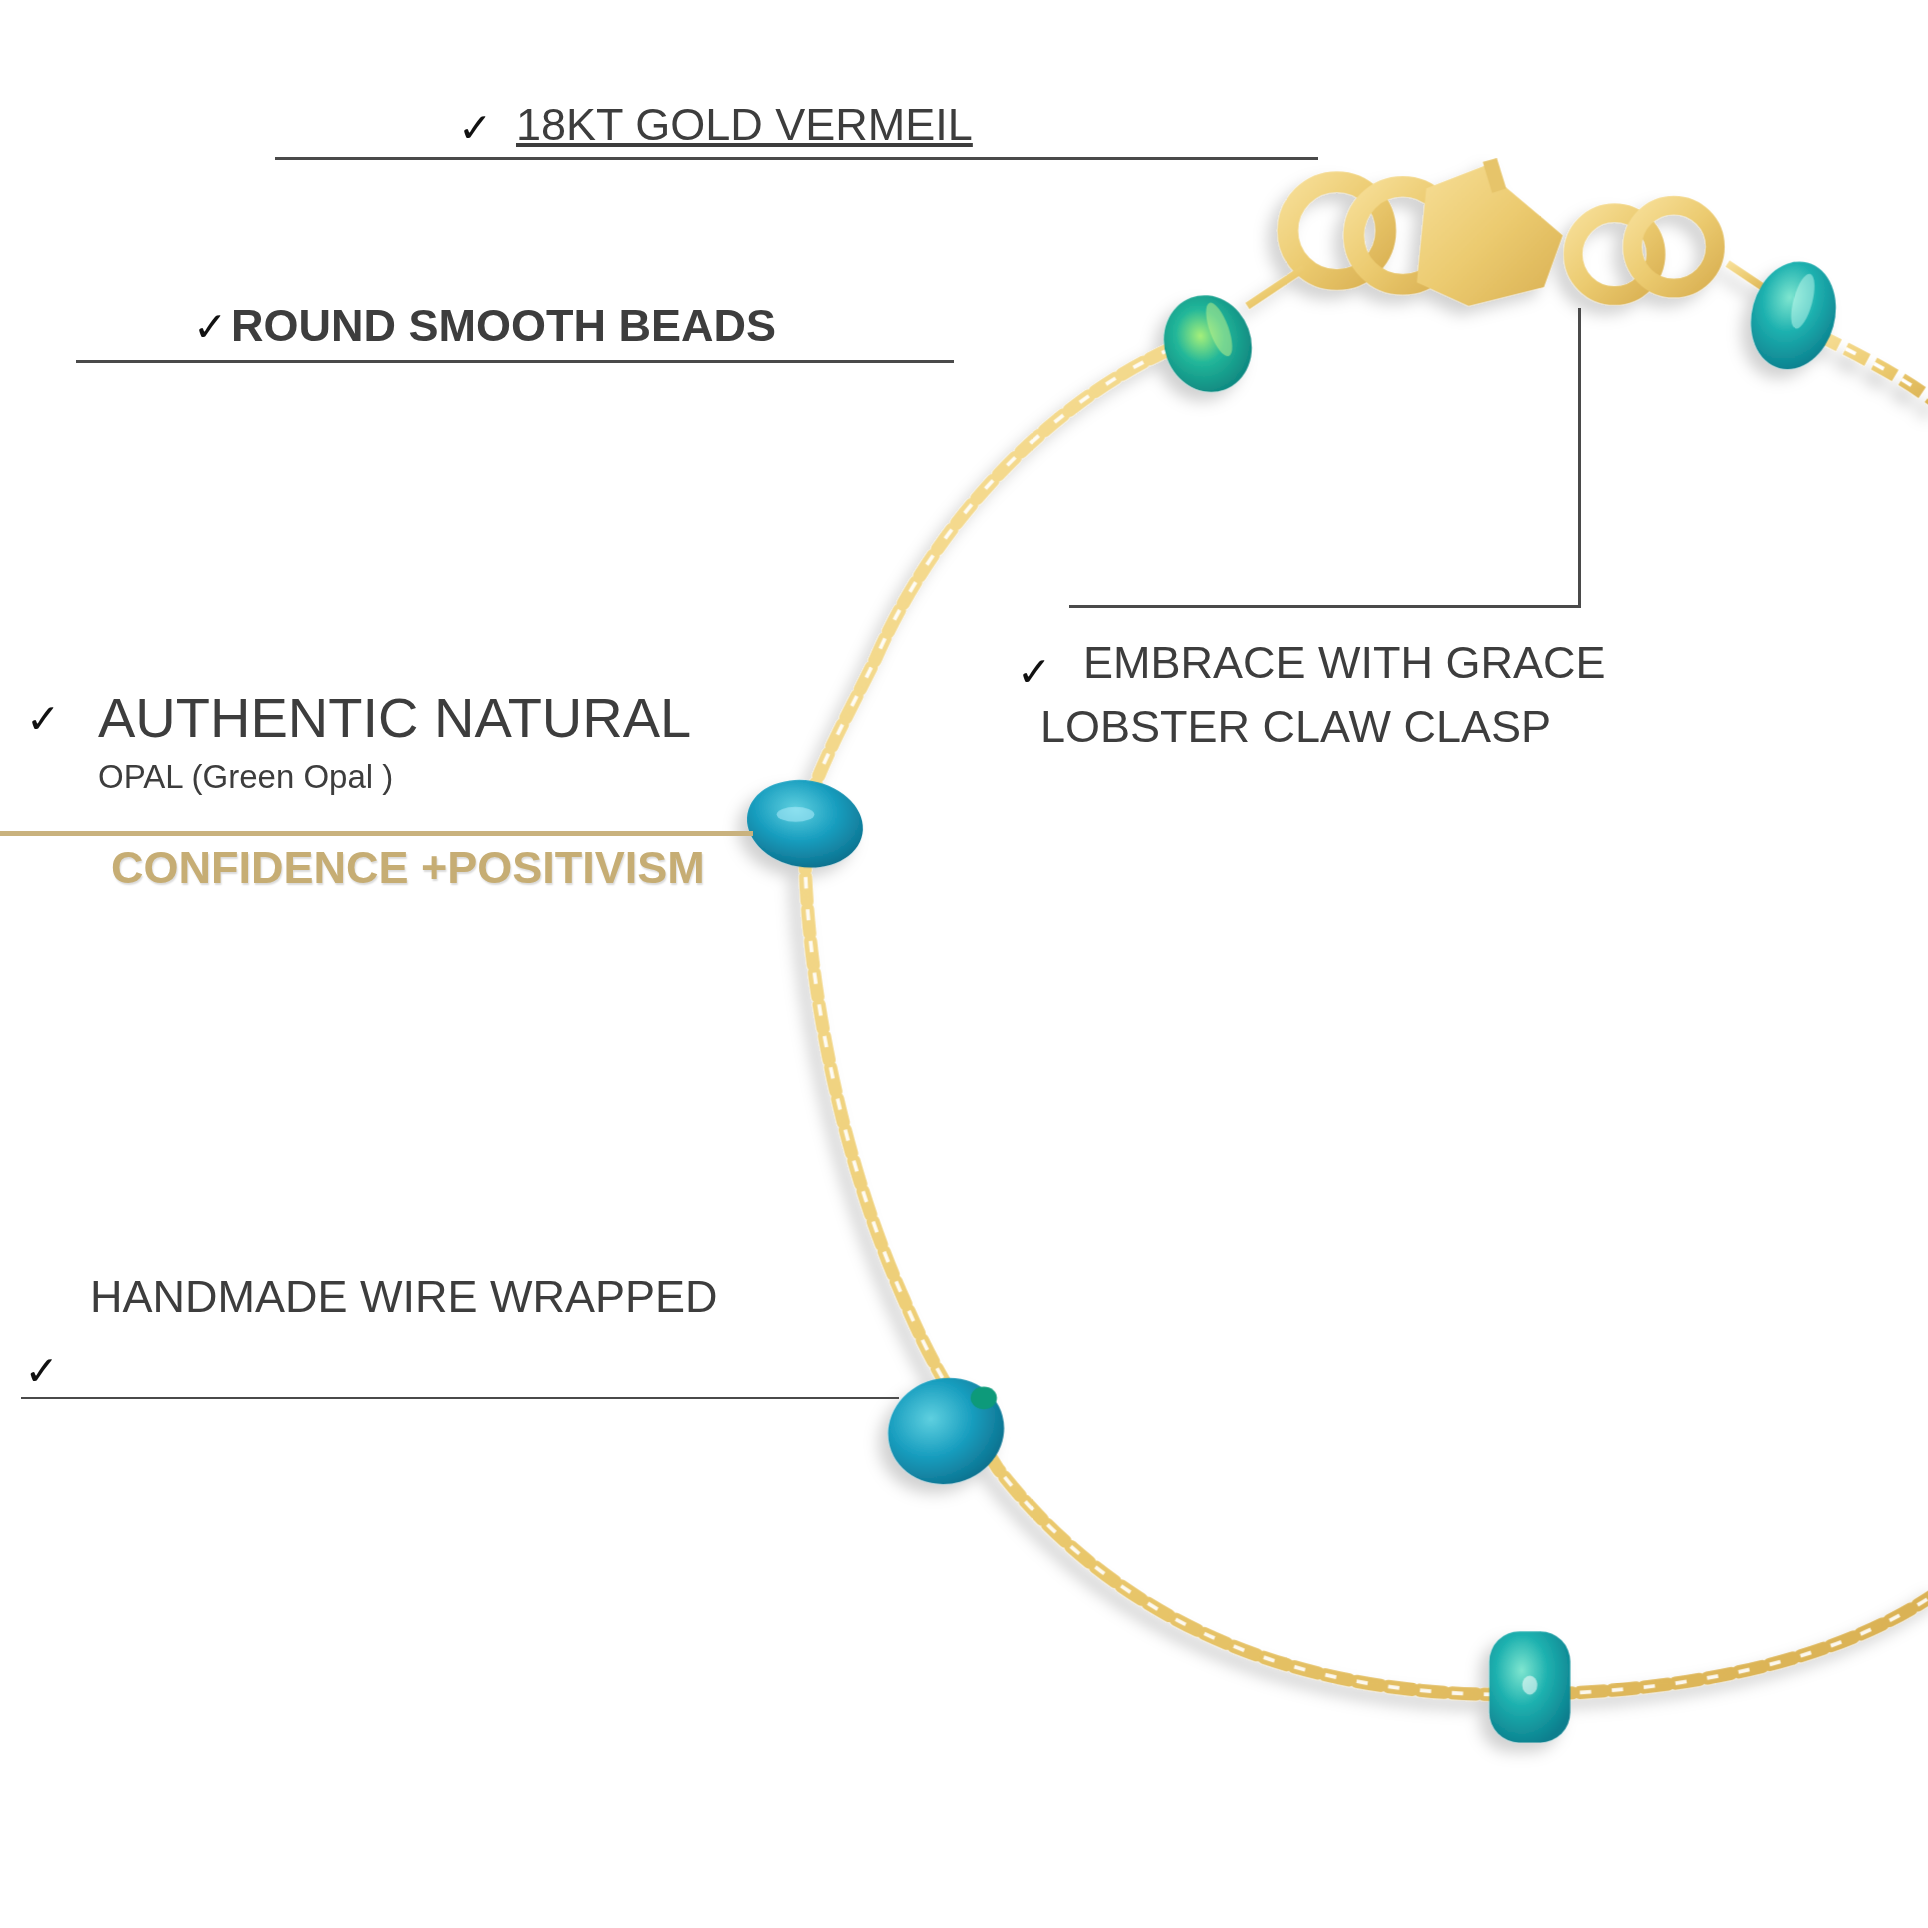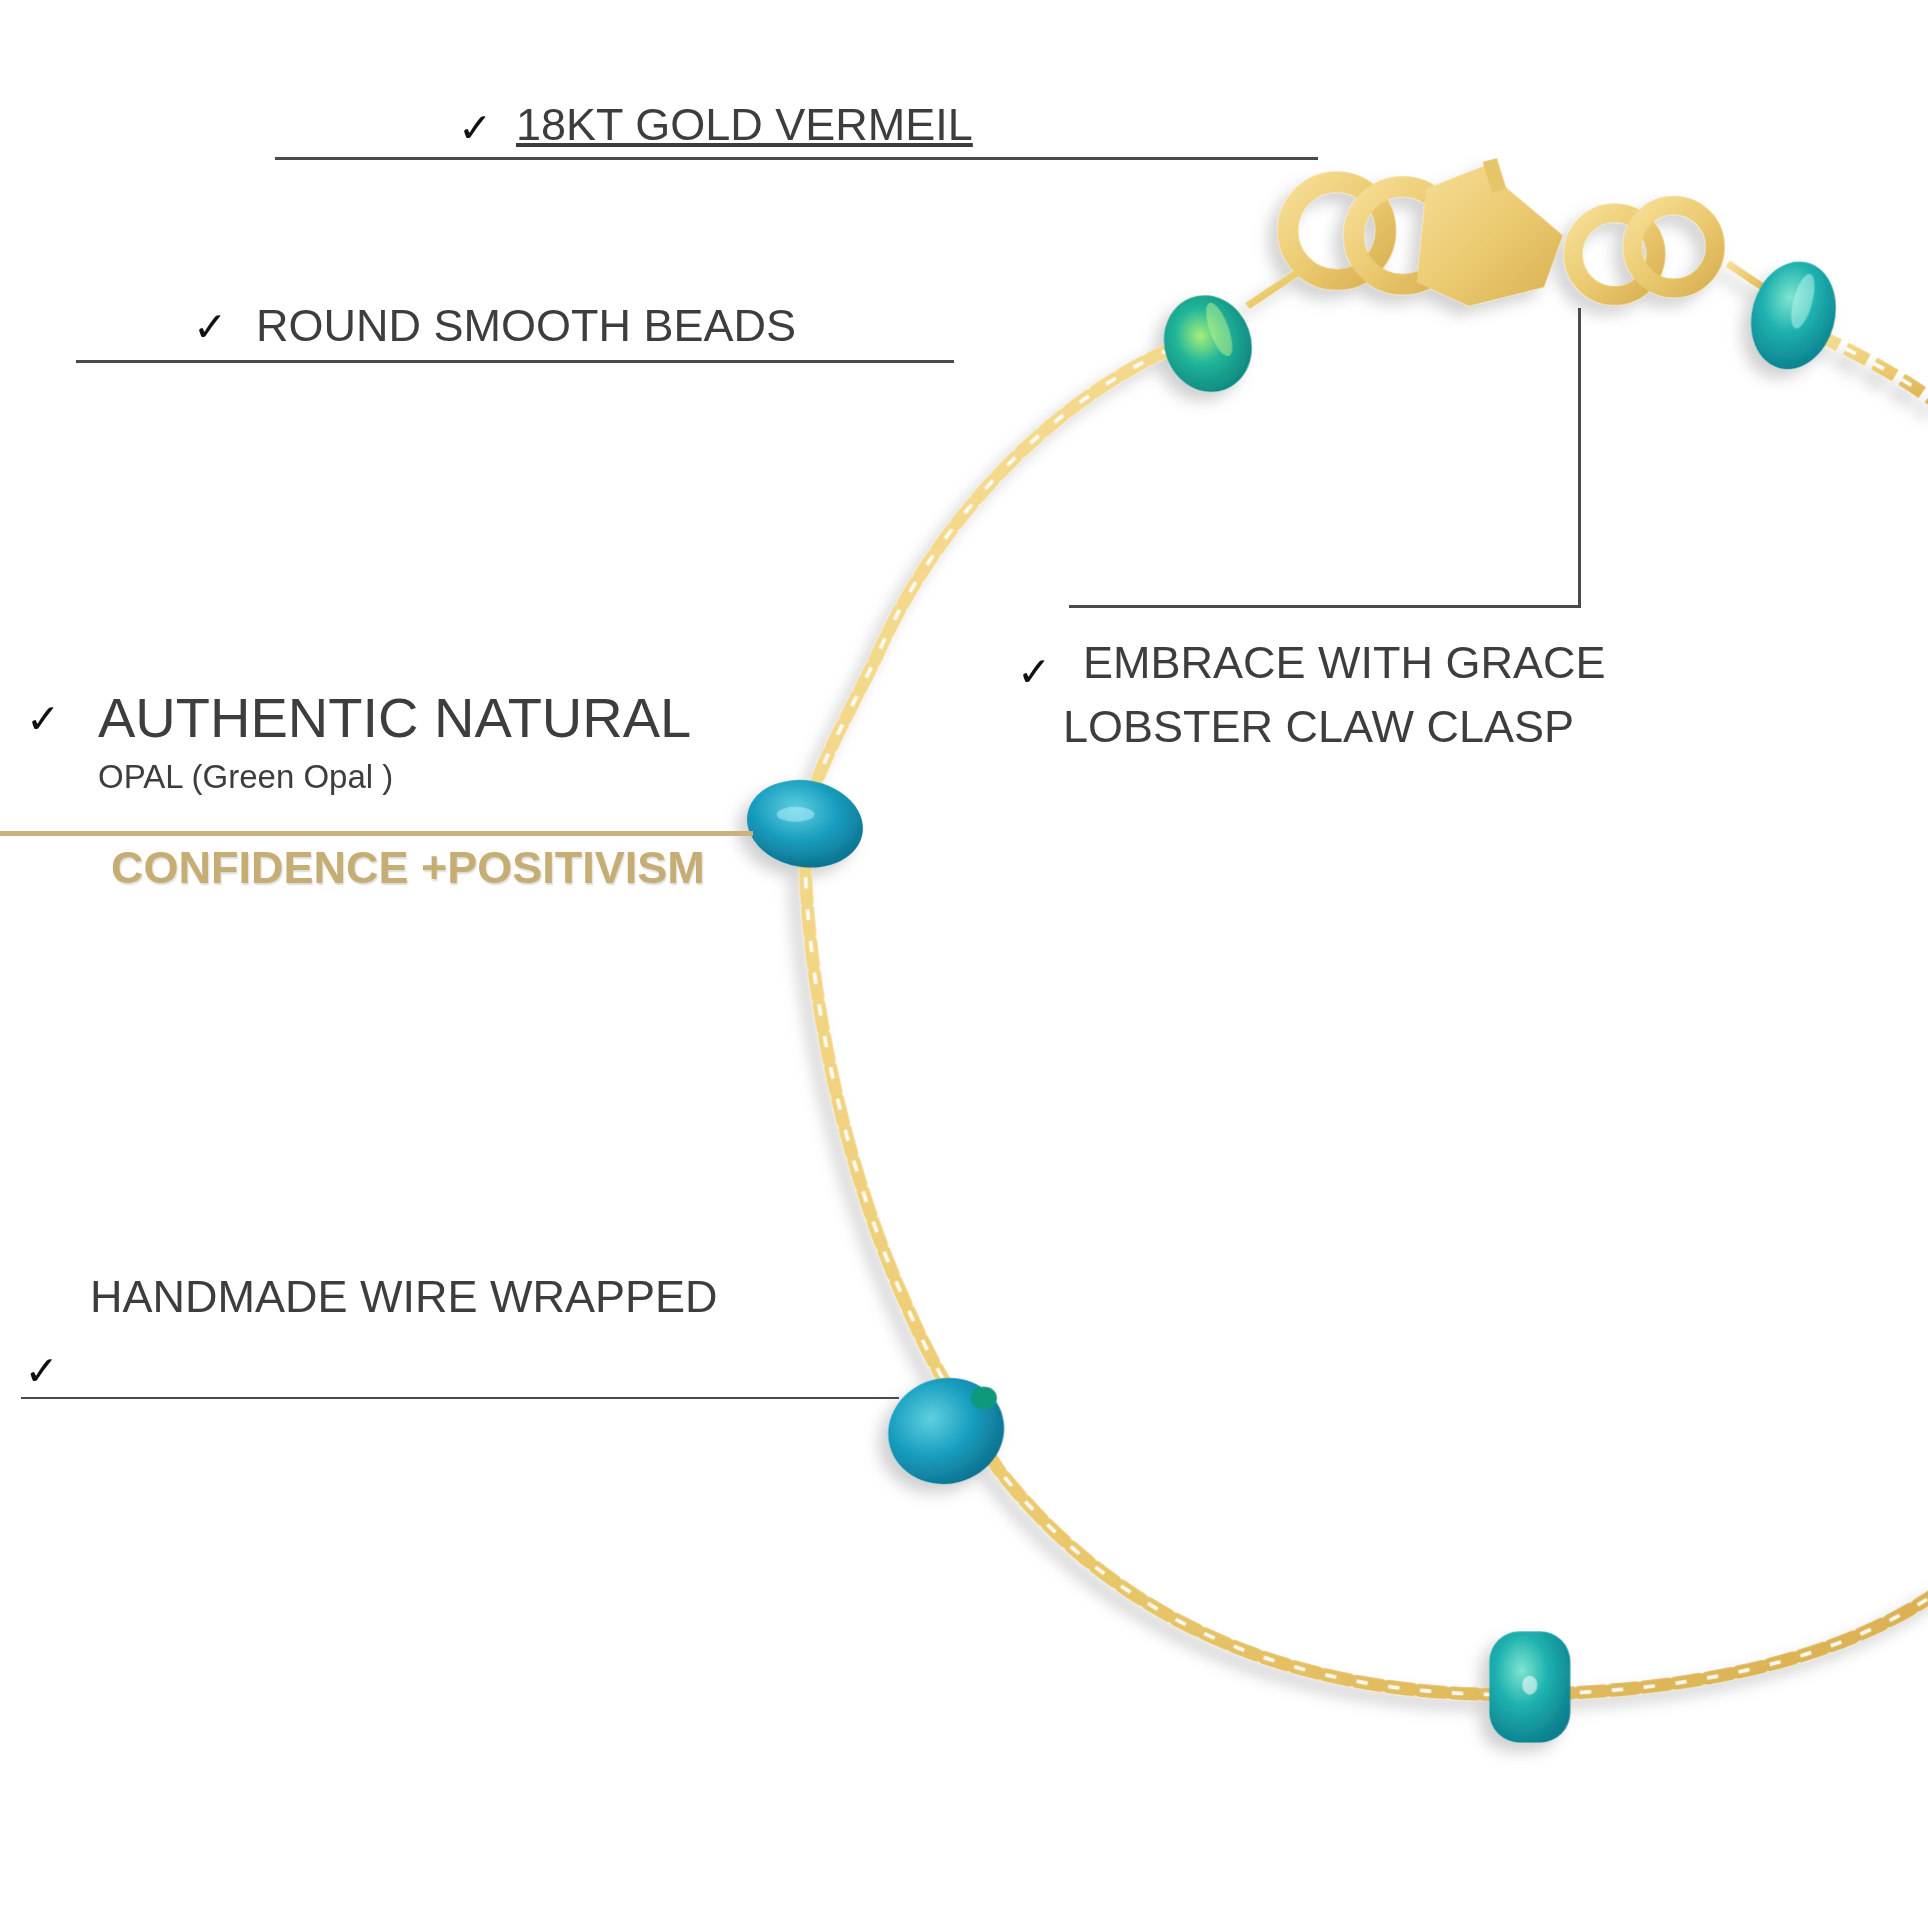--- a/index.html
+++ b/index.html
@@ -91,31 +91,31 @@
       <ellipse cx="1625" cy="1790" rx="8" ry="10" fill="#ffffff" opacity="0.55"></ellipse>
     </g>
   </g>
 </svg>
 
 <span class="abs check" style="left:458px; top:104px;">✓</span>
 <span class="abs label" style="left:516px; top:100px;text-decoration:underline;">18KT GOLD VERMEIL</span>
 <div class="abs rule" style="left:275px; top:157px; width:1043px;"></div>
 
 <span class="abs check" style="left:193px; top:303px;">✓</span>
-<span class="abs label" style="left:256px; top:301px;">ROUND SMOOTH BEADS</span>
+<span class="abs label" style="left:231px; top:301px;font-weight:bold;">ROUND SMOOTH BEADS</span>
 <div class="abs rule" style="left:76px; top:360px; width:878px;"></div>
 
 <span class="abs check" style="left:26px; top:695px;">✓</span>
 <span class="abs label" style="left:98px; top:687px; font-size:56px;">AUTHENTIC NATURAL</span>
 <span class="abs label" style="left:98px; top:759px; font-size:33px;">OPAL (Green Opal )</span>
 <div class="abs gold-rule" style="left:0px; top:831px; width:753px;"></div>
 <span class="abs tagline" style="left:68px; top:842px;margin-left:43px;">CONFIDENCE +POSITIVISM</span>
 
 <div class="abs" style="left:1578px; top:308px; width:2.8px; height:299px; background:#4a4a4a;"></div>
 <div class="abs rule" style="left:1069px; top:605px; width:512px;"></div>
 <span class="abs check" style="left:1017px; top:648px;">✓</span>
 <span class="abs label" style="left:1083px; top:638px;">EMBRACE WITH GRACE</span>
-<span class="abs label" style="left:1063px; top:702px;">LOBSTER CLAW CLASP</span>
+<span class="abs label" style="left:1040px; top:702px;">LOBSTER CLAW CLASP</span>
 
 <span class="abs check" style="left:24.5px; top:1347px;">✓</span>
 <span class="abs label" style="left:90px; top:1272px;">HANDMADE WIRE WRAPPED</span>
 <div class="abs rule" style="left:21px; top:1397px; width:878px; height:1.9px;"></div>
 
 
 </body></html>

